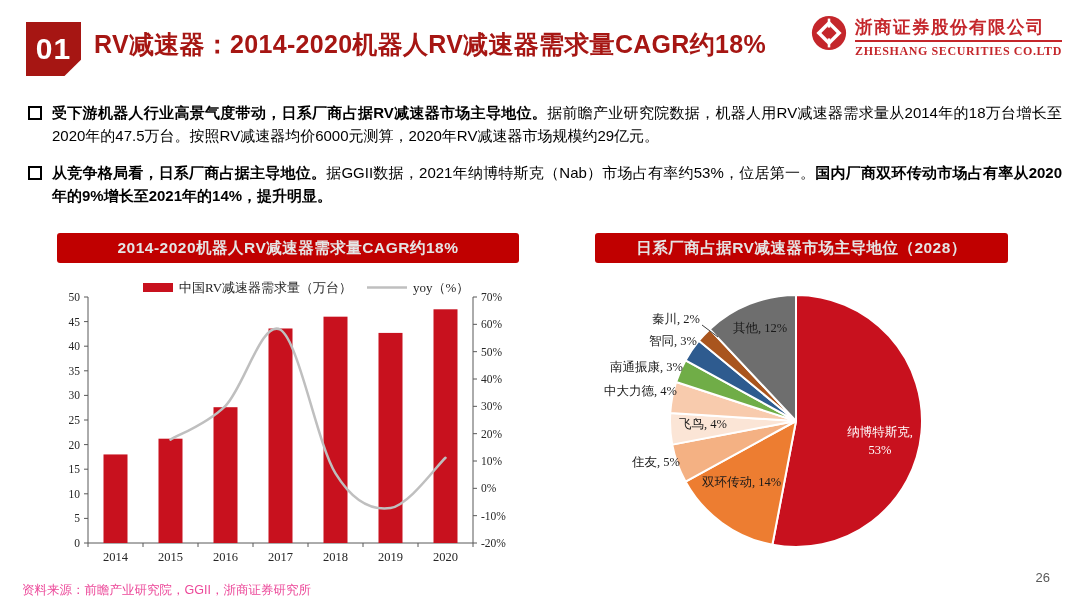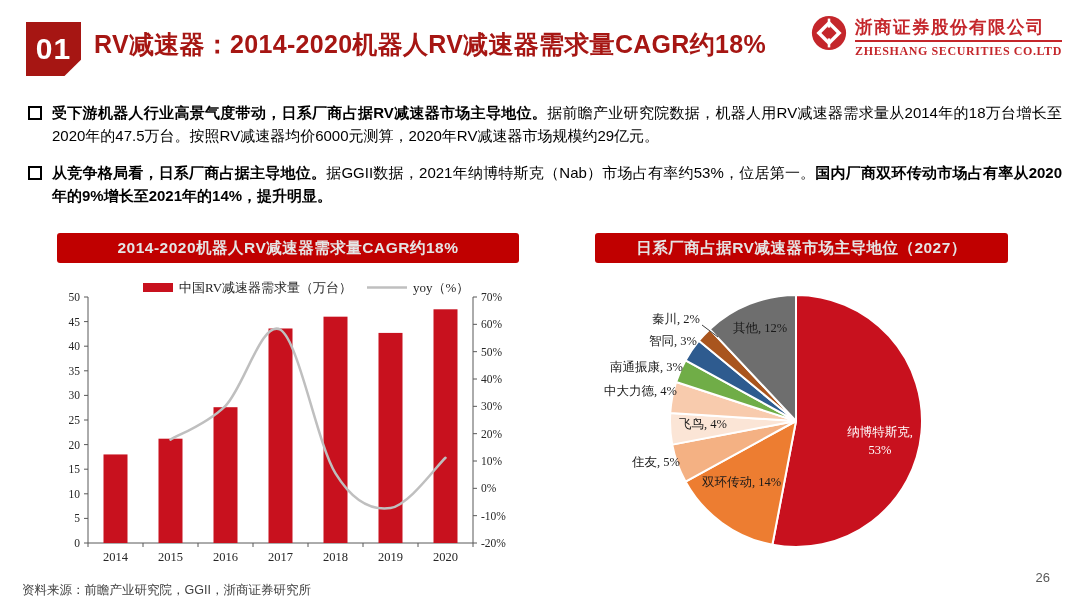--- a/index.html
+++ b/index.html
@@ -32,21 +32,21 @@
           font-size:15.5px;font-weight:700;display:flex;align-items:center;justify-content:center;
           letter-spacing:0.5px;}
   .banner-left{left:57px;width:462px;}
   .banner-right{left:595px;width:413px;}
 
   svg.chart{position:absolute;overflow:visible;}
   #bar-svg{left:55px;top:270px;width:480px;height:302px;}
   #pie-svg{left:560px;top:270px;width:460px;height:305px;}
 
   
-  .source{position:absolute;left:22px;top:582px;font-size:12.5px;color:#404040;}
+  .source{position:absolute;left:22px;top:582px;font-size:12.5px;color:#ec4899;}
   .page-num{position:absolute;right:30px;top:570px;font-size:13px;color:#595959;}
 </style>
 </head>
 <body>
 
 <div class="slide">
 
   <div class="badge">
     <span>01</span>
   </div>
@@ -147,21 +147,21 @@
       <rect x="268.5" y="46.67999999999998" width="24" height="226.32000000000002" fill="#c8111e"></rect>
       <rect x="323.5" y="62.91599999999997" width="24" height="210.08400000000003" fill="#c8111e"></rect>
       <rect x="378.5" y="39.30000000000001" width="24" height="233.7" fill="#c8111e"></rect>
       <path d="M115.5,169.68C124.66666666666667,164.0311111111111,152.16666666666666,154.1,170.5,135.78666666666666C188.83333333333334,117.47333333333333,207.16666666666666,48.54777777777776,225.5,59.79999999999998C243.83333333333334,71.05222222222221,262.1666666666667,173.5977777777778,280.5,203.3C298.8333333333333,233.00222222222223,317.1666666666667,240.60999999999999,335.5,238.01333333333332C353.8333333333333,235.41666666666666,381.3333333333333,196.10222222222222,390.5,187.72" fill="none" stroke="#bfbfbf" stroke-width="2.5" stroke-linecap="round"></path>
       <rect x="88" y="13" width="30" height="9" fill="#c8111e"></rect>
       <text x="124" y="22" font-size="13" font-family="&quot;Liberation Serif&quot;,&quot;DejaVu Serif&quot;,serif" fill="#262626">中国RV减速器需求量（万台）</text>
       <line x1="312" y1="17.5" x2="352" y2="17.5" stroke="#bfbfbf" stroke-width="2.5"></line>
       <text x="358" y="22" font-size="13" font-family="&quot;Liberation Serif&quot;,&quot;DejaVu Serif&quot;,serif" fill="#262626">yoy（%）</text>
     </svg>
 
-  <div class="banner banner-right">日系厂商占据RV减速器市场主导地位（2027）</div>
+  <div class="banner banner-right">日系厂商占据RV减速器市场主导地位（2028）</div>
   <svg id="pie-svg" class="chart" viewBox="0 0 460 305">
       <path d="M236,151 L236,25 A126,126 0 1 1 212.3899543621987,274.7681935918148 Z" fill="#c8111e" stroke="#ffffff" stroke-width="2" stroke-linejoin="round"></path>
       <path d="M236,151 L212.3899543621987,274.7681935918148 A126,126 0 0 1 125.58535831447318,211.70096293681613 Z" fill="#ed7d31" stroke="#ffffff" stroke-width="2" stroke-linejoin="round"></path>
       <path d="M236,151 L125.58535831447318,211.70096293681613 A126,126 0 0 1 112.23180640818525,174.61004563780142 Z" fill="#f4b183" stroke="#ffffff" stroke-width="2" stroke-linejoin="round"></path>
       <path d="M236,151 L112.23180640818525,174.61004563780142 A126,126 0 0 1 110.24863221803778,143.08839453930648 Z" fill="#fbe5d6" stroke="#ffffff" stroke-width="2" stroke-linejoin="round"></path>
       <path d="M236,151 L110.24863221803778,143.08839453930648 A126,126 0 0 1 116.16687894681064,112.06385870875664 Z" fill="#f8cbad" stroke="#ffffff" stroke-width="2" stroke-linejoin="round"></path>
       <path d="M236,151 L116.16687894681064,112.06385870875664 A126,126 0 0 1 125.58535831447315,90.29903706318392 Z" fill="#70ad47" stroke="#ffffff" stroke-width="2" stroke-linejoin="round"></path>
       <path d="M236,151 L125.58535831447315,90.29903706318392 A126,126 0 0 1 138.9153314102506,70.68457729166506 Z" fill="#2e5b8f" stroke="#ffffff" stroke-width="2" stroke-linejoin="round"></path>
       <path d="M236,151 L138.9153314102506,70.68457729166506 A126,126 0 0 1 149.74706465298527,59.1499529449021 Z" fill="#a9551e" stroke="#ffffff" stroke-width="2" stroke-linejoin="round"></path>
       <path d="M236,151 L149.74706465298527,59.1499529449021 A126,126 0 0 1 235.99999999999997,25 Z" fill="#6e6e6e" stroke="#ffffff" stroke-width="2" stroke-linejoin="round"></path>

